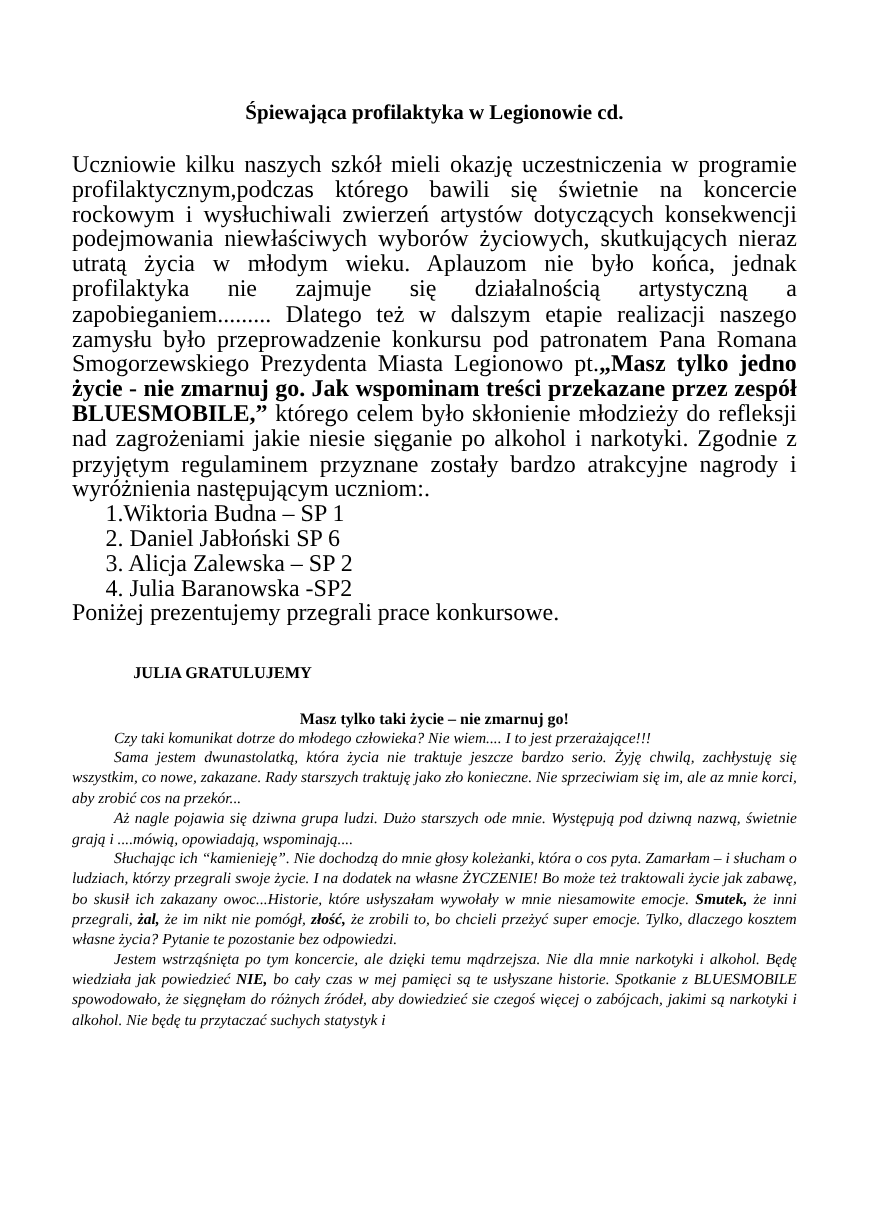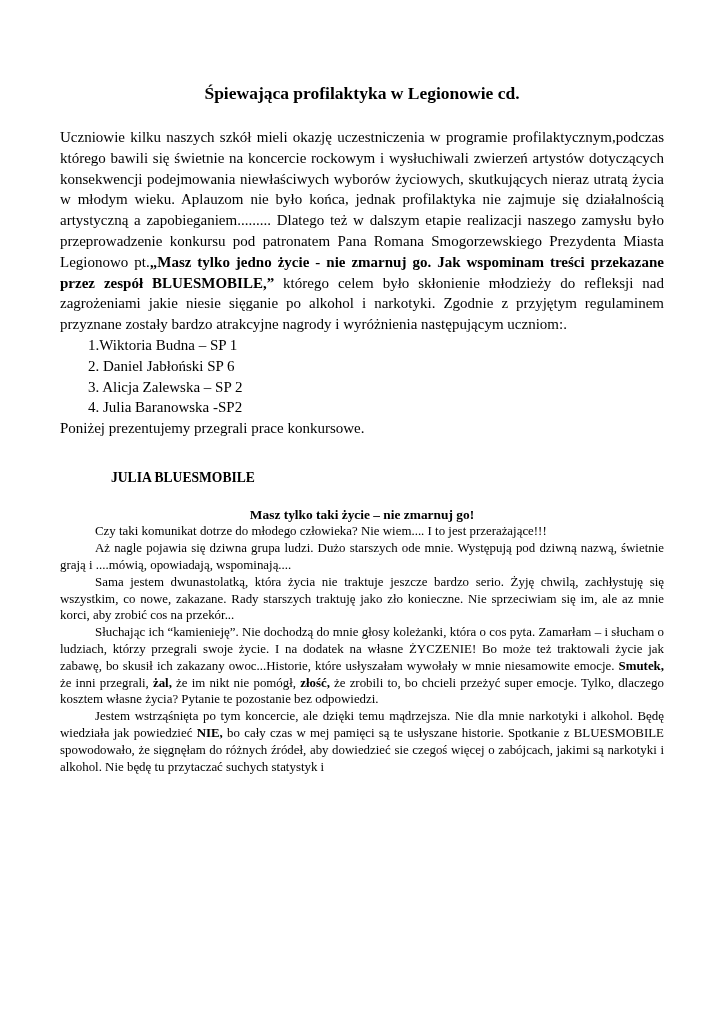--- a/index.html
+++ b/index.html
@@ -24,21 +24,21 @@
     overflow: hidden;
   }
   .doc-title {
     font-size: 17.5px;
     font-weight: 700;
     text-align: center;
     margin: 0 0 23px 0;
     line-height: 22px;
   }
   .body-text {
-    font-size: 15px;
+    font-size: 20px;
     line-height: 20.8px;
     margin: 0;
   }
   .justify {
     text-align: justify;
   }
   .awards-list {
     margin: 0;
   }
   .award-item {
@@ -57,20 +57,21 @@
     text-align: center;
     margin: 20px 0 0 0;
     line-height: 17px;
   }
   .essay-p {
     font-size: 12.9px;
     line-height: 16.8px;
     text-align: justify;
     text-indent: 35px;
     margin: 0;
+    font-style: italic;
   }
   b { font-weight: 700; }
 </style>
 </head>
 <body>
 
 <div class="page">
 
   <h1 class="doc-title">Śpiewająca profilaktyka w Legionowie cd.</h1>
 
@@ -81,28 +82,28 @@
     <div class="body-text award-item">1.Wiktoria Budna – SP 1</div>
     <div class="body-text award-item">2.  Daniel Jabłoński SP 6</div>
     <div class="body-text award-item">3.  Alicja Zalewska – SP 2</div>
     <div class="body-text award-item">4.  Julia Baranowska -SP2</div>
   </div>
 
 
   <p class="body-text">Poniżej prezentujemy przegrali prace konkursowe.</p>
 
   <div class="author-block">
-    <div>JULIA BLUESMOBILE</div>
+    <div>JULIA GRATULUJEMY</div>
   </div>
 
   <h2 class="essay-heading">Masz tylko taki życie – nie zmarnuj go!</h2>
 
   <p class="essay-p">Czy taki komunikat dotrze do młodego człowieka? Nie wiem.... I to jest przerażające!!!</p>
 
+  <p class="essay-p">Sama jestem dwunastolatką, która życia nie traktuje jeszcze bardzo serio. Żyję chwilą, zachłystuję się wszystkim, co nowe, zakazane. Rady starszych traktuję jako zło konieczne. Nie sprzeciwiam się im, ale az mnie korci, aby zrobić cos na przekór...</p>
+
   <p class="essay-p">Aż nagle pojawia się dziwna grupa ludzi. Dużo starszych ode mnie. Występują pod dziwną nazwą, świetnie grają i ....mówią, opowiadają, wspominają....</p>
-
-  <p class="essay-p">Sama jestem dwunastolatką, która życia nie traktuje jeszcze bardzo serio. Żyję chwilą, zachłystuję się wszystkim, co nowe, zakazane. Rady starszych traktuję jako zło konieczne. Nie sprzeciwiam się im, ale az mnie korci, aby zrobić cos na przekór...</p>
 
   <p class="essay-p"><span>Słuchając ich “kamienieję”. Nie dochodzą do mnie głosy koleżanki, która o cos pyta. Zamarłam – i słucham o ludziach, którzy przegrali swoje życie. I na dodatek na własne ŻYCZENIE! Bo może też traktowali życie jak zabawę, bo skusił ich zakazany owoc...Historie, które usłyszałam wywołały w mnie niesamowite emocje. </span><b>Smutek,</b><span> że inni przegrali, </span><b>żal,</b><span> że im nikt nie pomógł, </span><b>złość,</b><span> że zrobili to, bo chcieli przeżyć super emocje. Tylko, dlaczego kosztem własne życia? Pytanie te pozostanie bez odpowiedzi.</span></p>
 
   <p class="essay-p"><span>Jestem wstrząśnięta po tym koncercie, ale dzięki temu mądrzejsza. Nie dla mnie narkotyki i alkohol. Będę wiedziała jak powiedzieć </span><b>NIE,</b><span> bo cały czas w mej pamięci są te usłyszane historie. Spotkanie z BLUESMOBILE spowodowało, że sięgnęłam do różnych źródeł, aby dowiedzieć sie czegoś więcej o zabójcach, jakimi są narkotyki i alkohol. Nie będę tu przytaczać suchych statystyk i</span></p>
 
 </div>
 
 </body></html>

